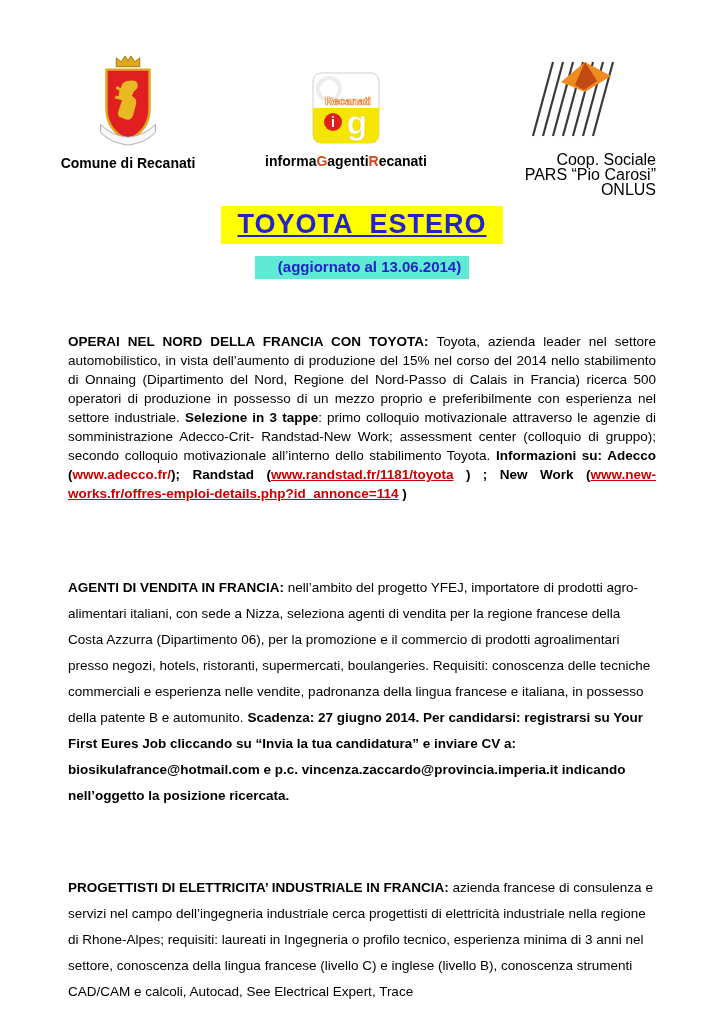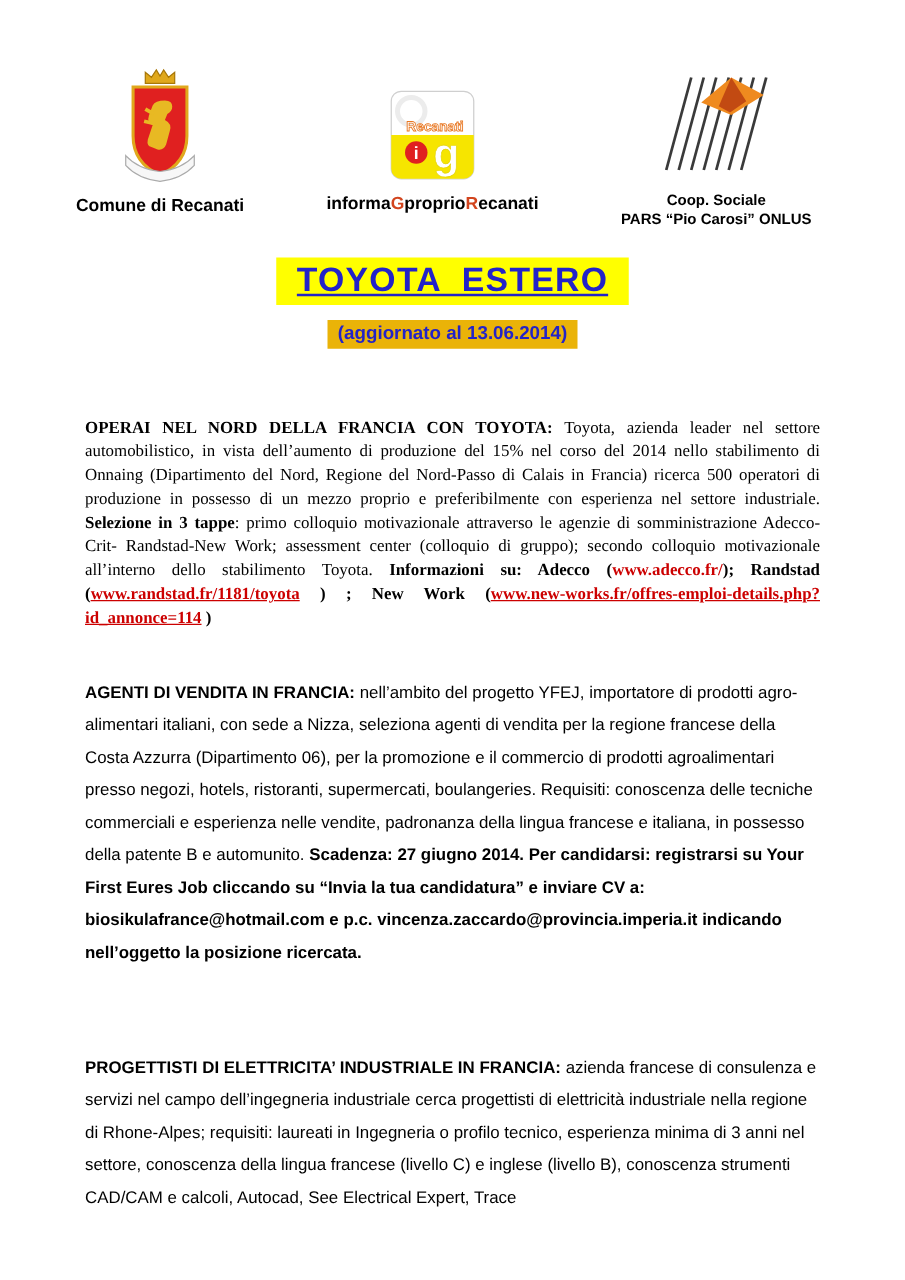--- a/index.html
+++ b/index.html
@@ -4,35 +4,35 @@
 <style>
   * { margin:0; padding:0; box-sizing:border-box; }
   html,body { background:#ffffff; }
   .page {
     position:relative; width:724px; height:1024px; margin:0 auto;
     background:#ffffff; overflow:hidden;
     font-family:"Liberation Sans", sans-serif; color:#000;
   }
   .logo-block { position:absolute; text-align:center; }
   .logo-caption { font-size:14px; font-weight:bold; margin-top:6px; line-height:15px; }
-  .logo-caption-2line { font-size:12px; font-weight:bold; margin-top:6px; line-height:15px; }
+  .logo-caption-2line { font-size:16px; font-weight:normal; margin-top:6px; line-height:15px;text-align:right; }
 
   .title-wrap { position:absolute; top:206px; left:0; width:100%; text-align:center; }
   .title-highlight { display:inline-block; background:#ffff00; padding:3px 16px 4px 16px; }
   .title-text {
     font-size:27px; font-weight:bold; color:#2323c8;
     text-decoration:underline; white-space:pre; letter-spacing:1px;
   }
   .subtitle-wrap { position:absolute; top:256px; left:0; width:100%; text-align:center; }
-  .subtitle-highlight { display:inline-block; background:#eab308; padding:2px 8px 3px 8px; }
+  .subtitle-highlight { display:inline-block; background:#5eead4; padding:2px 8px 3px 23px; }
   .subtitle-text { font-size:15px; font-weight:bold; color:#2323c8; }
 
   .body-text { position:absolute; left:68px; width:588px; top:332px; font-size:13.5px; }
   .para { margin:0; }
-  .para-toyota { line-height:19px; text-align:justify; margin-bottom:38px;font-family:Liberation Serif, serif; }
+  .para-toyota { line-height:19px; text-align:justify; margin-bottom:72px; }
   .para-agenti { line-height:26px; text-align:left; margin-bottom:66px; }
   .para-progettisti { line-height:26px; text-align:left; }
 </style>
 </head>
 <body>
 
 <div class="page">
 
   <div class="logo-block" style="left:38px; top:52px; width:180px;">
     <svg viewBox="0 0 64 96" width="64" height="94">
@@ -48,21 +48,21 @@
   <div class="logo-block" style="left:256px; top:72px; width:180px;">
     <svg viewBox="0 0 68 72" width="68" height="72">
       <rect x="1" y="1" width="66" height="70" rx="8" fill="#ffffff" stroke="#cfcfcf"></rect>
       <circle cx="17" cy="17" r="11" fill="none" stroke="#ececec" stroke-width="4"></circle>
       <path d="M1 36 H67 V63 A8 8 0 0 1 59 71 H9 A8 8 0 0 1 1 63 Z" fill="#f6e500"></path>
       <text x="36" y="33" font-size="11" font-weight="bold" text-anchor="middle" fill="#ffffff" stroke="#e87722" stroke-width="0.7">Recanati</text>
       <circle cx="21" cy="50" r="9" fill="#e02020"></circle>
       <text x="21" y="55" font-size="14" font-weight="bold" text-anchor="middle" fill="#ffffff">i</text>
       <text x="45" y="62" font-size="34" font-weight="bold" text-anchor="middle" fill="#ffffff" stroke="#e3d200" stroke-width="0.5">g</text>
     </svg>
-    <div class="logo-caption"><span style="font-weight: bold;">informa</span><span style="font-weight: bold; color: rgb(210, 69, 30);">G</span><span style="font-weight: bold;">proprio</span><span style="font-weight: bold; color: rgb(210, 69, 30);">R</span><span style="font-weight: bold;">ecanati</span></div>
+    <div class="logo-caption"><span style="font-weight: bold;">informa</span><span style="font-weight: bold; color: rgb(210, 69, 30);">G</span><span style="font-weight: bold;">agenti</span><span style="font-weight: bold; color: rgb(210, 69, 30);">R</span><span style="font-weight: bold;">ecanati</span></div>
   </div>
 
   <div class="logo-block" style="left:490px; top:56px; width:166px;">
     <svg viewBox="0 0 100 86" width="100" height="86">
       <g stroke="#3a3a3a" stroke-width="2.2">
         <line x1="10" y1="80" x2="30" y2="6"></line>
         <line x1="20" y1="80" x2="40" y2="6"></line>
         <line x1="30" y1="80" x2="50" y2="6"></line>
         <line x1="40" y1="80" x2="60" y2="6"></line>
         <line x1="50" y1="80" x2="70" y2="6"></line>

